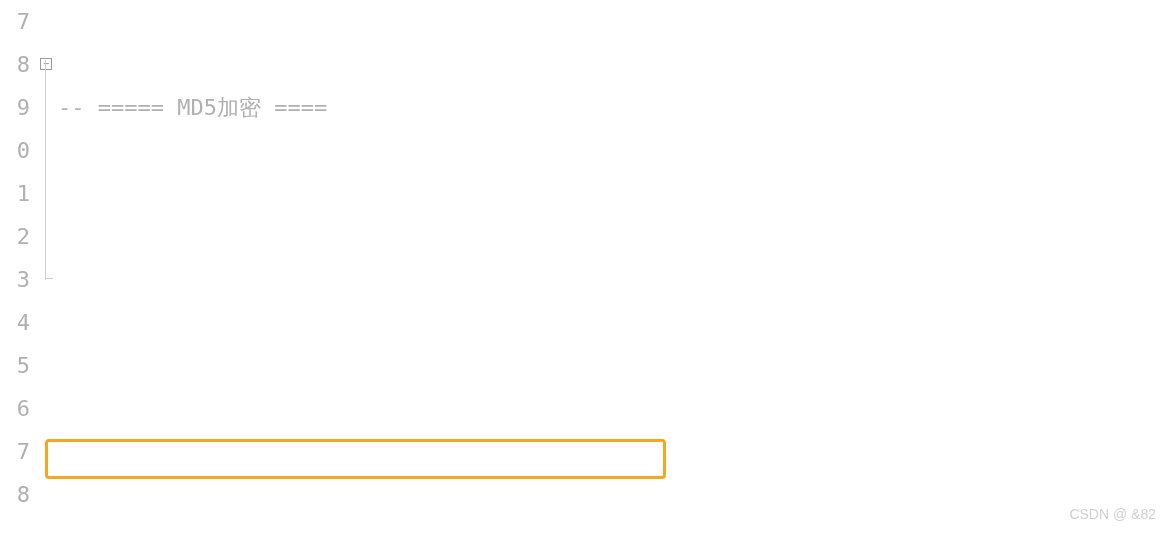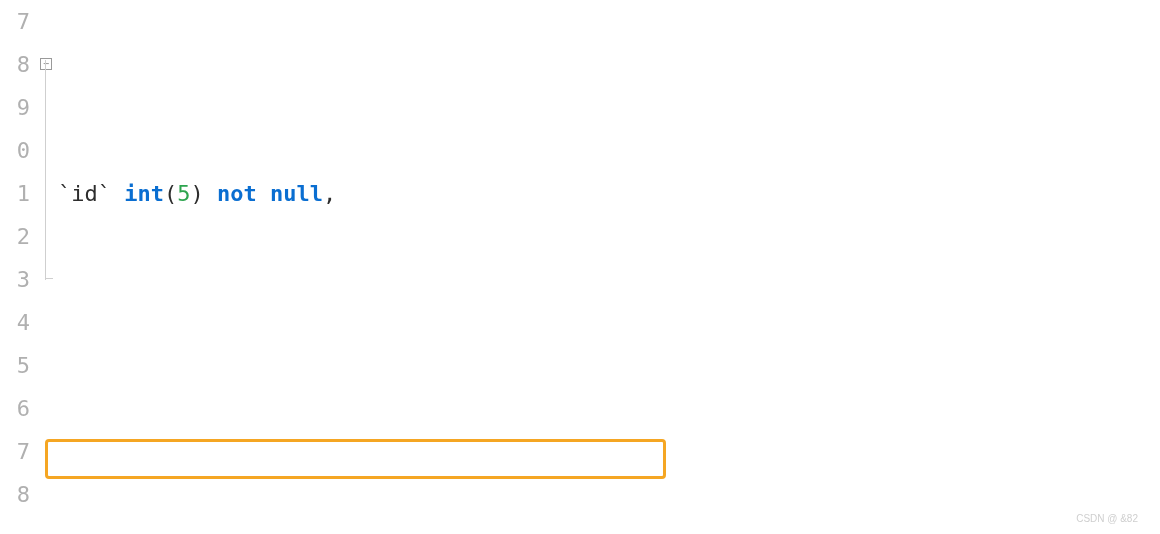--- a/index.html
+++ b/index.html
@@ -72,22 +72,22 @@
     .plain { color: #2d2d2d; }
     .highlight-box {
       position: absolute;
       border: 3px solid #f5a623;
       border-radius: 4px;
       pointer-events: none;
     }
     .watermark {
       position: absolute;
       bottom: 6px;
-      right: 22px;
-      font-size: 10px;
+      right: 4px;
+      font-size: 14px;
       color: #cfcfcf;
       font-family: sans-serif;
       margin-top: 12px;
     }
   </style>
 </head>
 <body>
 
 <div class="editor">
   <div class="gutter">
@@ -105,23 +105,23 @@
     <div>8</div>
   </div>
 
   <div class="fold-col">
     <div class="fold-box">−</div>
     <div class="fold-line"></div>
     <div class="fold-end"></div>
   </div>
 
   <div class="code">
+    <div class="line"><span class="comment">-- ===== MD5加密 ====</span></div>
 
 
-    <div class="line"><span class="plain">`id` </span><span class="kw">int</span><span class="plain">(</span><span class="num">5</span><span class="plain">) </span><span class="kw">not</span><span class="plain"> </span><span class="kw">null</span><span class="plain">,</span></div>
 
     
 
     
 
     
 
     
 
     

